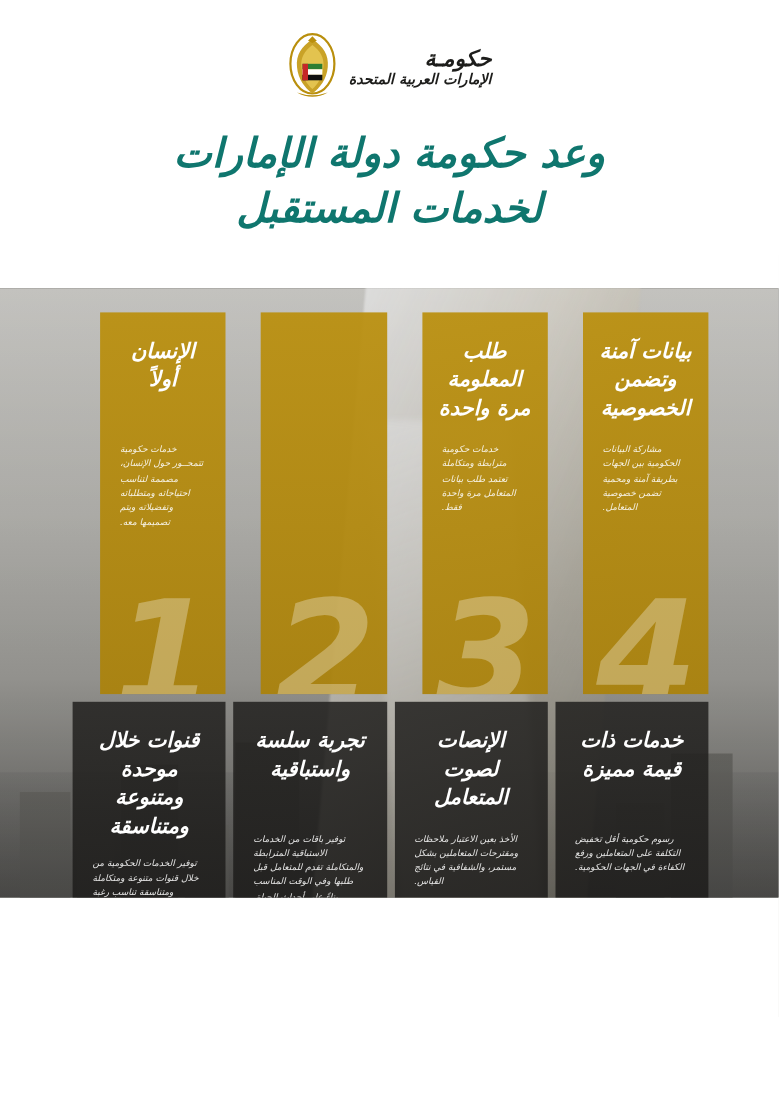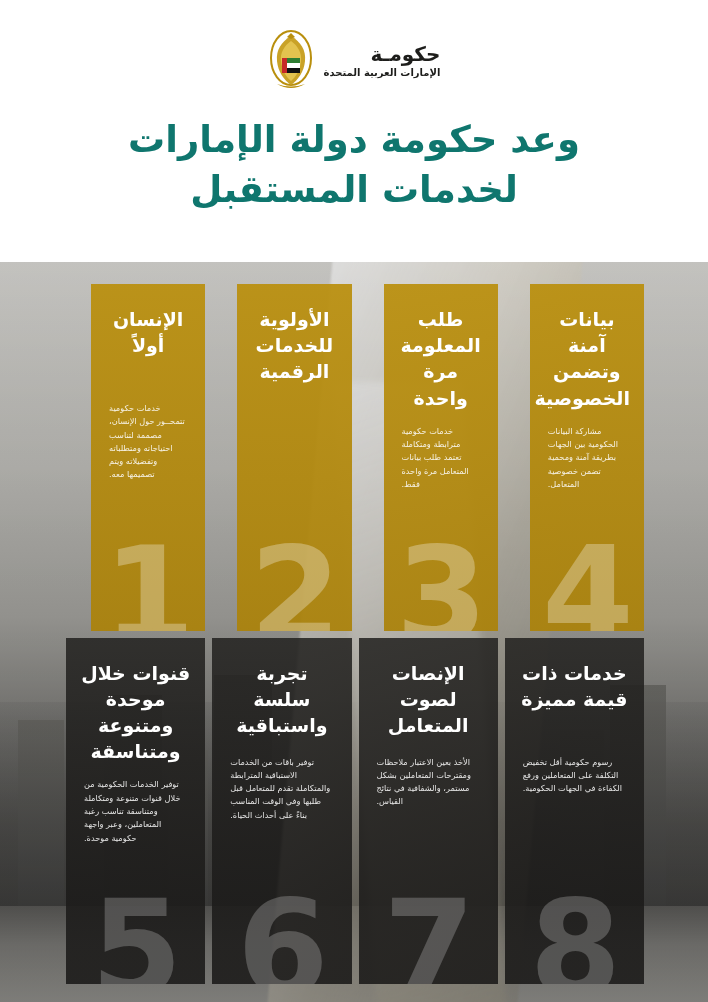--- a/index.html
+++ b/index.html
@@ -4,23 +4,24 @@
 <style>
   * { box-sizing: border-box; margin: 0; padding: 0; }
   html, body {
     width: 708px; height: 1002px;
     background: #ffffff;
     font-family: "DejaVu Sans", "Liberation Sans", sans-serif;
     overflow: hidden;
   }
   .page {
     position: relative;
-    width: 708px; height: 1002px;
+    width: 708px; height: 816px;
     background: #ffffff;
     overflow: hidden;
+    font-style: italic;
   }
 
   
   .header {
     position: relative;
     height: 262px;
     background: #ffffff;
   }
   .logo-row {
     display: flex;
@@ -40,21 +41,21 @@
     text-align: right;
     line-height: 1.18;
     color: #1d1d1b;
   }
   .logo-text .l1 {
     font-size: 20px;
     font-weight: bold;
     letter-spacing: 0.5px;
   }
   .logo-text .l2 {
-    font-size: 10px;
+    font-size: 13px;
     font-weight: bold;
   }
 
   .title-block {
     margin-top: 24px;
     text-align: center;
     color: #0f766e;
     font-weight: bold;
     line-height: 1.18;
     letter-spacing: 1px;
@@ -234,21 +235,20 @@
         <div class="card-num">4</div>
       </div>
 
       <div class="card gold">
         <div class="card-title">طلب المعلومة مرة واحدة</div>
         <div class="card-body">خدمات حكومية مترابطة ومتكاملة تعتمد طلب بيانات المتعامل مرة واحدة فقط.</div>
         <div class="card-num">3</div>
       </div>
 
       <div class="card gold">
-        <div class="card-title">الأولوية للخدمات الرقمية</div>
         <div class="card-num">2</div>
       </div>
 
       <div class="card gold">
         <div class="card-title">الإنسان أولاً</div>
         <div class="card-body">خدمات حكومية تتمحــور حول الإنسان، مصممة لتناسب احتياجاته ومتطلباته وتفضيلاته ويتم تصميمها معه.</div>
         <div class="card-num">1</div>
       </div>
 
       <div class="card dark">

